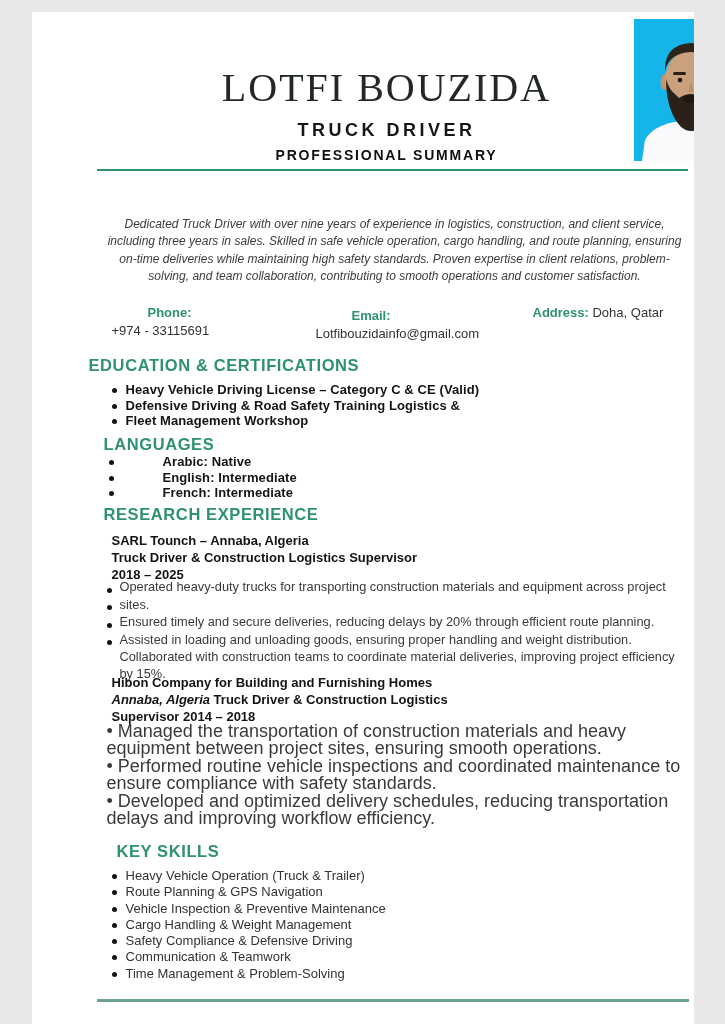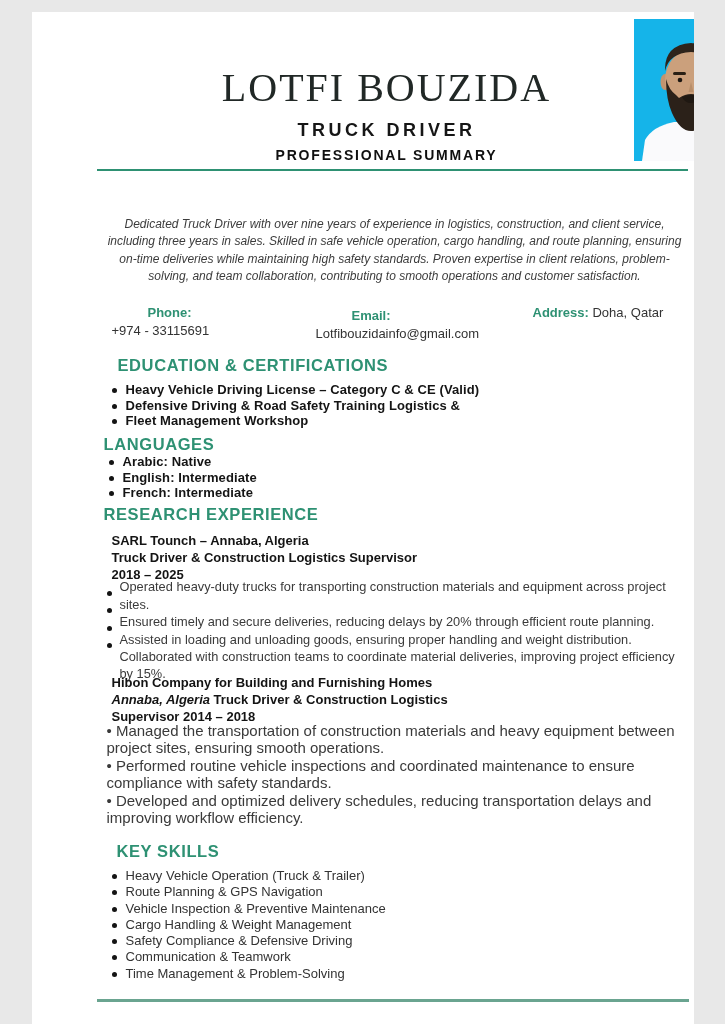--- a/index.html
+++ b/index.html
@@ -40,52 +40,52 @@
   .contact-col { position:absolute; font-size:13px; }
   .contact-phone   { top:293px; left:80px;  }
   .contact-email   { top:296px; left:284px; }
   .contact-address { top:293px; left:465px; }
   .c-label { color:#2E9173; font-weight:700;padding-left:36px; }
   .c-value { color:#333; margin-top:3px; }
   .c-inline { color:#333; font-weight:400; }
 
   
   .sec-h { position:absolute; font-size:16.5px; font-weight:700; letter-spacing:0.6px; color:#2E9173; }
-  .edu-h    { top:344px; left:86px; }
+  .edu-h    { top:344px; left:57px; }
   .lang-h   { top:423px; left:72px; }
   .exp-h    { top:493px; left:72px; }
   .skills-h { top:830px; left:85px;text-align:center; }
 
   .blist { position:absolute; }
   .edu-list    { top:370px; left:80px; width:470px; }
   .lang-list   { top:442px; left:77px; width:400px; }
   .skills-list { top:856px; left:80px; width:450px; }
 
   .li { display:flex; align-items:flex-start; }
   .edu-list .li  { line-height:15.5px; margin-bottom:0; }
-  .lang-list .li { line-height:15.5px; }
+  .lang-list .li { line-height:15.5px;gap:40px; }
   .skills-list .li { line-height:16.3px; }
   .dot { flex:0 0 auto; width:5px; height:5px; border-radius:50%; background:#141414; margin:6px 9px 0 0; }
   .li-text { font-size:13px; }
   .bold-item .li-text { font-weight:700; color:#141414; letter-spacing:0.1px; }
   .plain-item .li-text { font-weight:400; color:#333; }
 
   
   .job-head { position:absolute; left:80px; font-size:13px; font-weight:700; color:#141414; line-height:17px; }
   .job1-head { top:520px; }
   .job2-head { top:662px; }
   .it { font-style:italic; }
 
   .job1-lines { position:absolute; top:567px; left:75px; width:578px; }
-  .job-line { display:flex; align-items:flex-end; margin-bottom:1px; }
+  .job-line { display:flex; align-items:center; margin-bottom:1px; }
   .job-line .dot { margin:6px 8px 0 0; }
   .job-line-text { font-size:12.8px; line-height:16.5px; color:#3a3a3a; }
 
   .job2-paras { position:absolute; top:711px; left:75px; width:582px; }
-  .j2p { font-size:15px; line-height:16.5px; color:#3a3a3a; margin-bottom:2px; }
+  .j2p { font-size:18px; line-height:16.5px; color:#3a3a3a; margin-bottom:2px; }
   .j2p::before { content:"• "; color:#3a3a3a; }
 </style>
 </head>
 <body>
 
 <div class="page">
 
   <div class="name">LOTFI BOUZIDA</div>
   <div class="role">TRUCK DRIVER</div>
   <div class="psum-heading">PROFESSIONAL SUMMARY</div>

